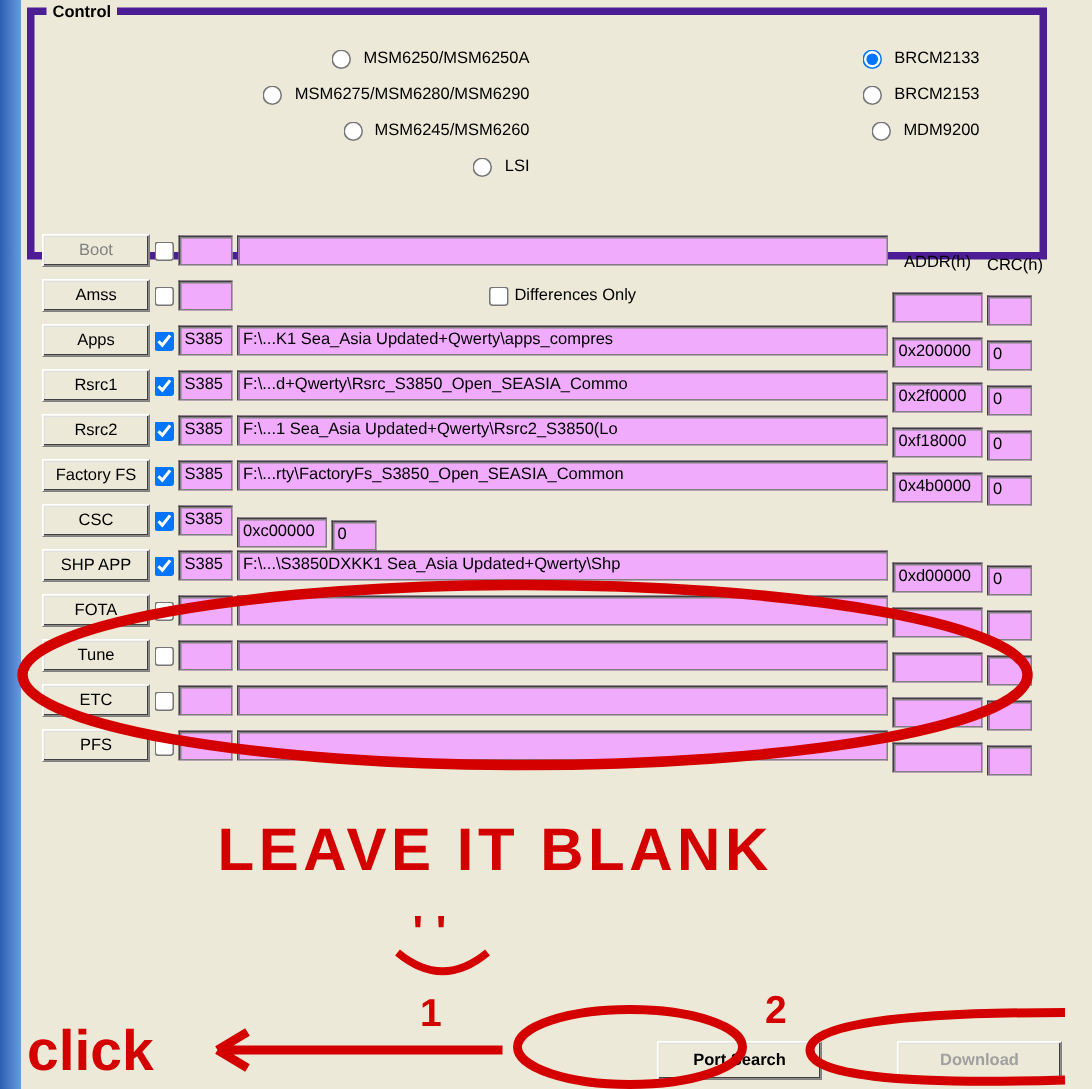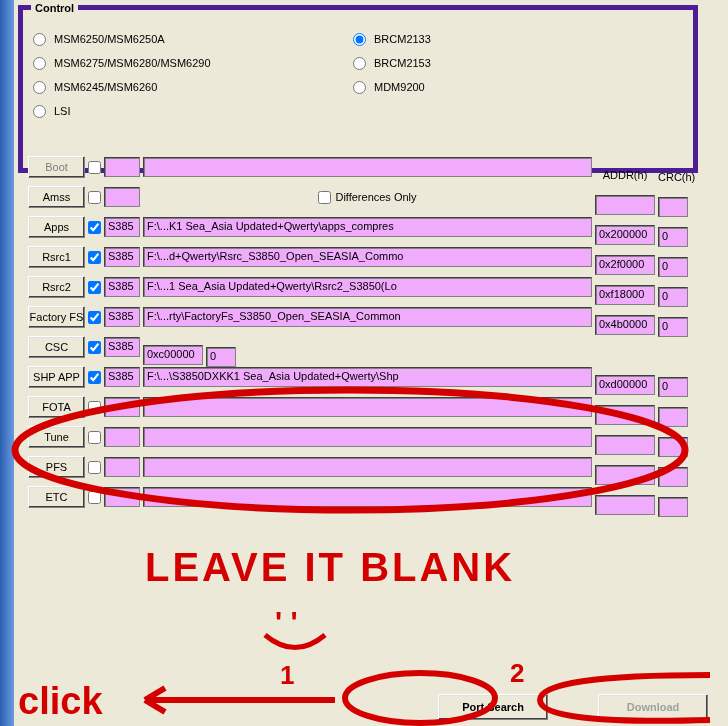--- a/index.html
+++ b/index.html
@@ -25,36 +25,36 @@
       position: absolute;
       top: -8px;
       left: 8px;
       background: #ece9d8;
       padding: 0 4px;
       font-weight: bold;
     }
     .radio-cols { display: flex; margin-top: 8px; }
     .radio-col-left { width: 320px; }
     .radio-col-right { width: 300px; }
-    .radio-item { display: flex; align-items: center; height: 22px; margin-bottom: 2px; }
+    .radio-item { display: flex; align-items: center; height: 22px; margin-bottom: 2px; justify-content: flex-end; }
     .radio-item input[type=radio] { margin-right: 8px; }
     .rows-area {
       position: absolute;
       top: 152px;
       left: 28px;
       width: 660px;
     }
     .row {
       display: flex;
       align-items: center;
       height: 30px;
       gap: 3px;
     }
     .row-btn {
-      width: 57px;
+      width: 72px;
       height: 22px;
       background: #ece9d8;
       border: 1px solid #808080;
       border-top-color: #fff;
       border-left-color: #fff;
       box-shadow: inset -1px -1px #404040, inset 1px 1px #dfdfdf;
       font-size: 11px;
       text-align: center;
       line-height: 20px;
       cursor: pointer;
@@ -259,30 +259,30 @@
   <div class="row">
     <div class="row-btn">Tune</div>
     <input type="checkbox" class="cb" style="">
     <div class="txt col-s385"></div>
     <div class="txt col-path"></div>
     <div class="txt col-addr"></div>
     <div class="txt col-crc"></div>
   </div>
 
   <div class="row">
+    <div class="row-btn">ETC</div>
+    <input type="checkbox" class="cb" style="">
+    <div class="txt col-s385"></div>
+    <div class="txt col-path"></div>
+    <div class="txt col-addr"></div>
+    <div class="txt col-crc"></div>
+  </div>
+
+  <div class="row">
     <div class="row-btn">PFS</div>
-    <input type="checkbox" class="cb" style="">
-    <div class="txt col-s385"></div>
-    <div class="txt col-path"></div>
-    <div class="txt col-addr"></div>
-    <div class="txt col-crc"></div>
-  </div>
-
-  <div class="row">
-    <div class="row-btn">ETC</div>
     <input type="checkbox" class="cb" style="">
     <div class="txt col-s385"></div>
     <div class="txt col-path"></div>
     <div class="txt col-addr"></div>
     <div class="txt col-crc"></div>
   </div>
 
 </div>
 
 <div class="bottom-btns">

